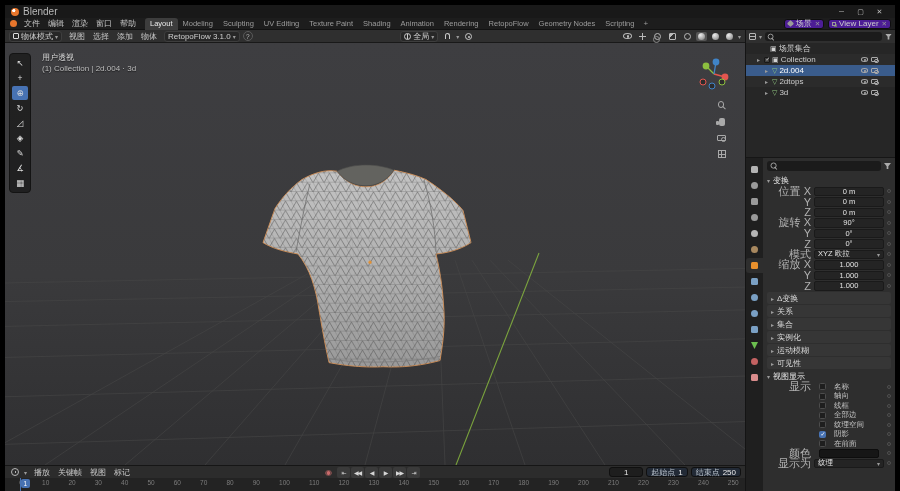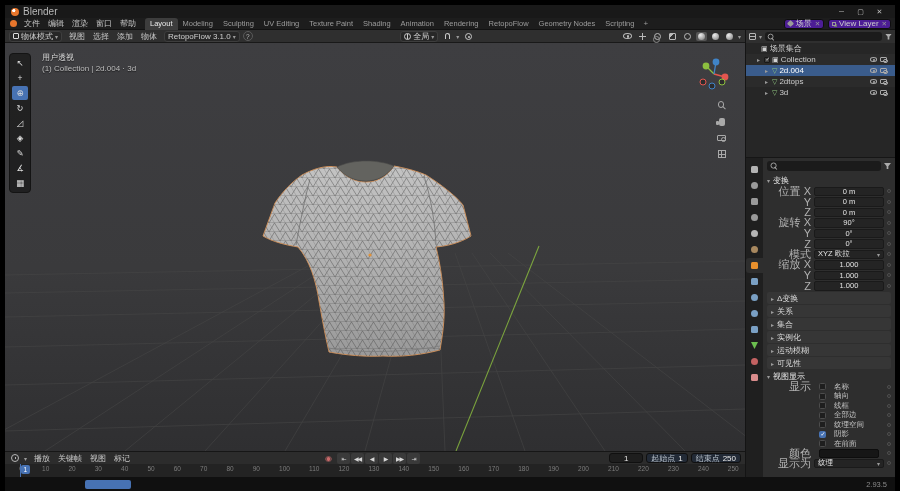--- a/index.html
+++ b/index.html
@@ -95,21 +95,21 @@
   .playhead{position:absolute;left:15px;top:0;bottom:0;width:1px;background:var(--accent)}
   .ph-label{position:absolute;top:1px;left:1px;background:var(--accent);color:#fff;border-radius:2px;padding:0 2.5px;font-size:6.5px;line-height:9px}
 
   
   .outliner{height:128px;background:#262626;display:flex;flex-direction:column;border-bottom:1px solid #161616;flex-shrink:0}
   .ol-header{height:13px;background:#2f2f2f;display:flex;align-items:center;gap:3px;padding:0 3px;flex-shrink:0}
   .ol-type-icon{width:7px;height:7px;border:1px solid #b5b5b5;border-radius:1px;background:linear-gradient(#b5b5b5,#b5b5b5) 0 2px/100% 1px no-repeat}
   .ol-search{flex:1;height:9px;background:#1b1b1b;border-radius:3px;display:flex;align-items:center;padding:0 2px}
   .funnel{width:7px;height:6px;background:#ababab;clip-path:polygon(0 0,100% 0,62% 55%,62% 100%,38% 100%,38% 55%)}
   .ol-rows{flex:1}
-  .ol-row{height:11px;display:flex;align-items:center;padding:0 8px;gap:2px;color:#cdcdcd;white-space:nowrap}
+  .ol-row{height:11px;display:flex;align-items:center;padding:0 17px;gap:2px;color:#cdcdcd;white-space:nowrap}
   .ol-row:nth-child(even){background:#2b2b2b}
   .ol-row.f-selected{background:var(--selection);color:#fff}
   .ol-row.i-d1{padding-left:11px}
   .ol-row.i-d2{padding-left:19px}
   .ol-arrow{visibility:hidden;color:#9a9a9a;font-size:6px;width:5px}
   .ol-row.f-arrow .ol-arrow{visibility:visible}
   .ol-icon{font-size:7px;line-height:1}
   .ol-icon.i-collection::before{content:"▣";color:#d3d3d3}
   .ol-icon.i-mesh::before{content:"▽";color:var(--mesh-data)}
   .ol-check{display:none;width:6px;height:6px;background:#3f3f3f;border:1px solid #181818;border-radius:1px;position:relative}
@@ -759,18 +759,14 @@
                 <span>纹理</span>
                   <span class="sel-caret"></span>
               </div>
               <span class="f-dot"></span>
             </div>
           </div>
         </div>
       </div>
     </div>
 
-    <div class="statusbar">
-      <span class="status-badge"></span>
-      <span class="version">2.93.5</span>
-    </div>
   </div>
 </div>
 
 </body></html>

